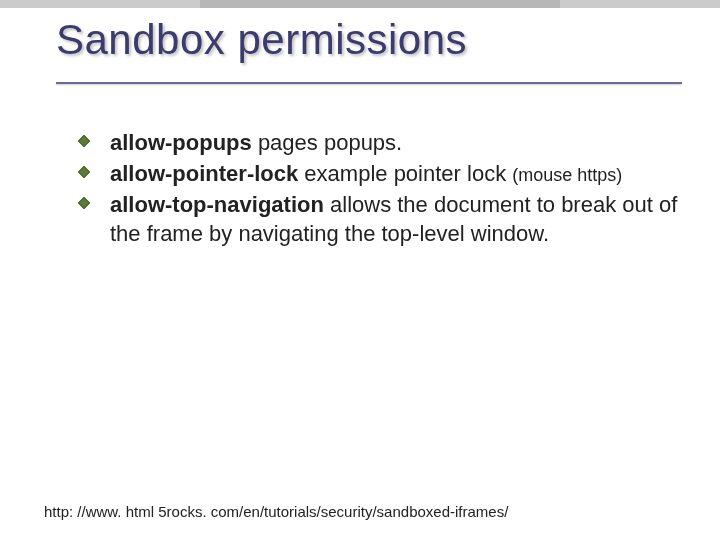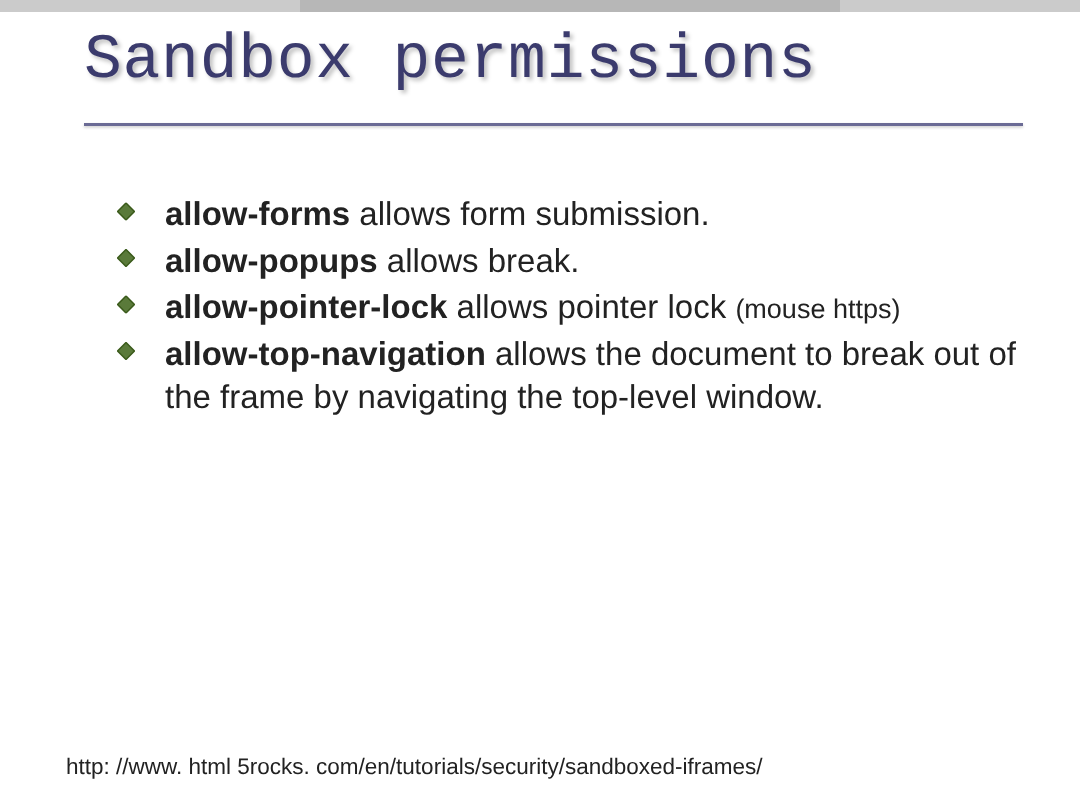--- a/index.html
+++ b/index.html
@@ -1,61 +1,53 @@
 <!DOCTYPE html>
 <html><head>
 <meta charset="utf-8">
 <style>
 html,body{margin:0;padding:0;width:720px;height:540px;font-family:Verdana,Geneva,sans-serif;background:#fff;overflow:hidden}
 .slide{position:relative;width:720px;height:540px;box-sizing:border-box}
 .topbar{position:absolute;top:0;left:0;right:0;height:8px;background:#a9a9a9;opacity:.6}
 .topbar::after{content:"";position:absolute;left:200px;right:160px;top:0;bottom:0;background:#888}
-.title{position:absolute;top:16px;left:56px;right:30px;font-family:Liberation Mono, monospace;font-size:42px;color:#3b3b6d;text-shadow:2px 2px 3px rgba(0,0,0,.25);letter-spacing:.5px}
+.title{position:absolute;top:16px;left:56px;right:30px;font-family:Liberation Sans, sans-serif;font-size:42px;color:#3b3b6d;text-shadow:2px 2px 3px rgba(0,0,0,.25);letter-spacing:.5px}
 .title-underline{position:absolute;top:82px;left:56px;right:38px;height:2px;background:#6b6b95;box-shadow:0 1px 2px rgba(0,0,0,.2)}
 .content{position:absolute;top:128px;left:78px;right:42px;font-size:22px;line-height:1.32;color:#222}
 .item{position:relative;padding-left:32px;margin-bottom:2px}
 .bullet{position:absolute;left:0;top:7px;width:12px;height:12px}
 .bullet svg{display:block}
 .term{font-weight:bold}
 .paren{font-size:18px}
 .footer{position:absolute;left:44px;bottom:20px;font-size:15px;color:#222}
 </style>
 </head>
 <body>
 <div class="slide">
 <div class="topbar"></div>
 <div class="title">Sandbox permissions</div>
 <div class="title-underline"></div>
 <div class="content">
 
+
 <div class="item">
 <span class="bullet">
           <svg width="12" height="12" viewBox="0 0 12 12">
             <rect x="2" y="2" width="8" height="8" transform="rotate(45 6 6)" fill="#5a7a3a" stroke="#3a5a1a" stroke-width="1"></rect>
           </svg>
         </span>
-<span class="term">allow-forms</span><span> allows form submission.</span>
+<span class="term">allow-popups</span><span> pages popups.</span>
 </div>
 
 <div class="item">
 <span class="bullet">
           <svg width="12" height="12" viewBox="0 0 12 12">
             <rect x="2" y="2" width="8" height="8" transform="rotate(45 6 6)" fill="#5a7a3a" stroke="#3a5a1a" stroke-width="1"></rect>
           </svg>
         </span>
-<span class="term">allow-popups</span><span> allows break.</span>
-</div>
-
-<div class="item">
-<span class="bullet">
-          <svg width="12" height="12" viewBox="0 0 12 12">
-            <rect x="2" y="2" width="8" height="8" transform="rotate(45 6 6)" fill="#5a7a3a" stroke="#3a5a1a" stroke-width="1"></rect>
-          </svg>
-        </span>
-<span class="term">allow-pointer-lock</span><span> allows pointer lock</span> <span class="paren">(mouse https)</span>
+<span class="term">allow-pointer-lock</span><span> example pointer lock</span> <span class="paren">(mouse https)</span>
 </div>
 
 
 
 <div class="item">
 <span class="bullet">
           <svg width="12" height="12" viewBox="0 0 12 12">
             <rect x="2" y="2" width="8" height="8" transform="rotate(45 6 6)" fill="#5a7a3a" stroke="#3a5a1a" stroke-width="1"></rect>
           </svg>
         </span>

